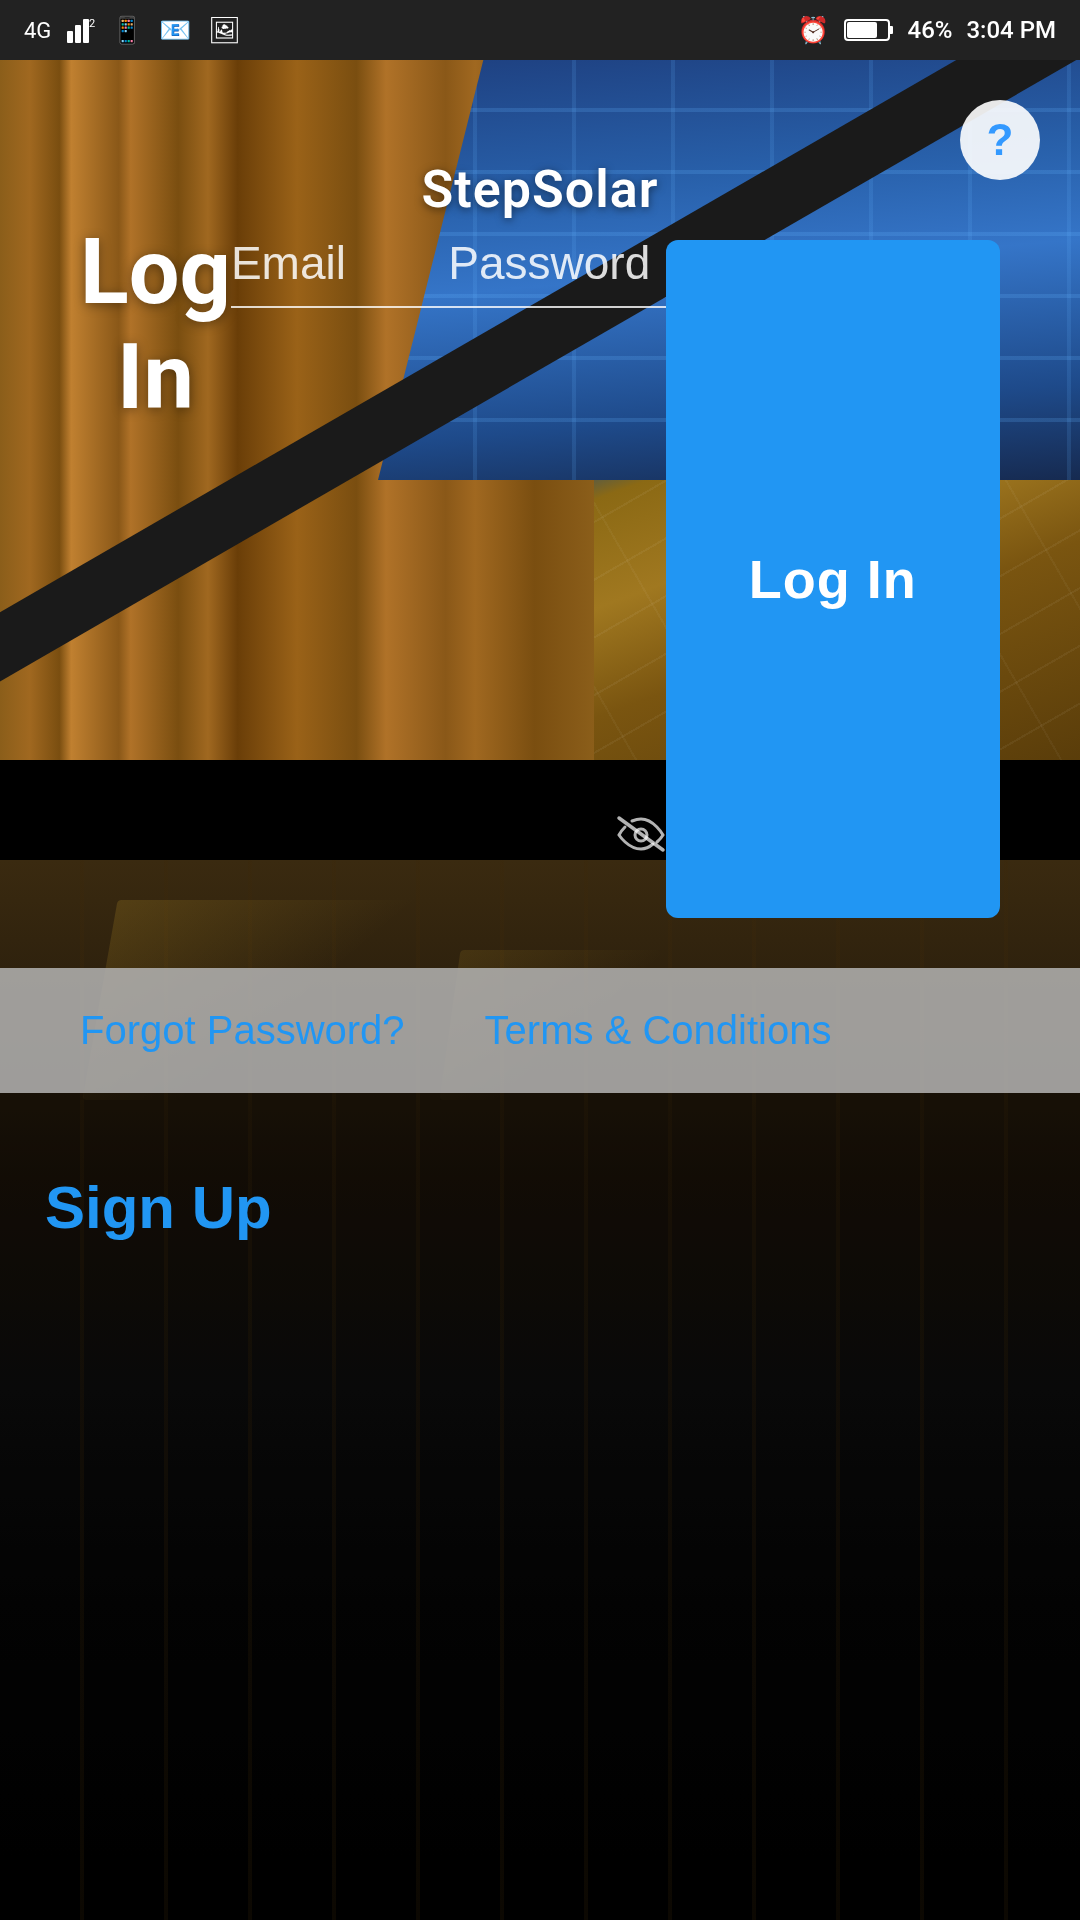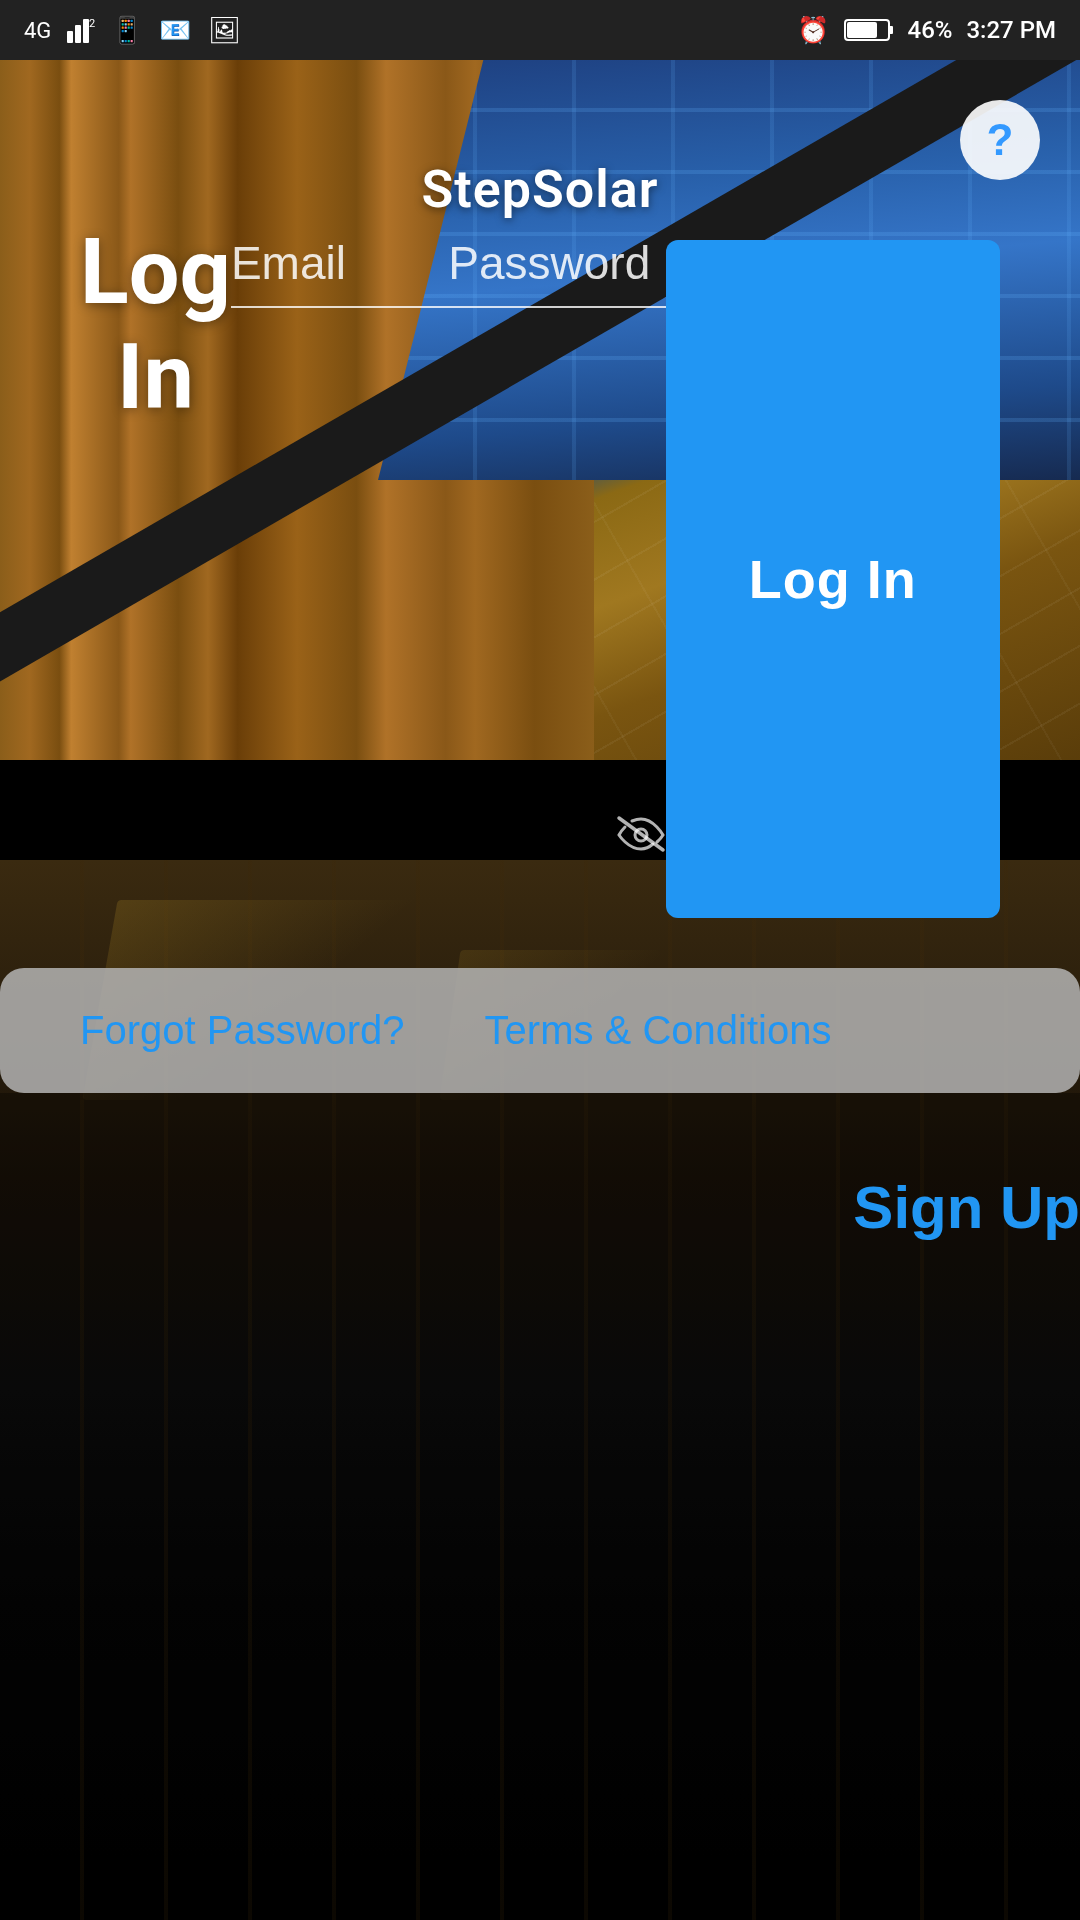--- a/index.html
+++ b/index.html
@@ -270,43 +270,43 @@
 
     
     .bottom-links {
       background: rgba(180,180,180,0.85);
       padding: 40px 80px;
       display: flex;
       align-items: center;
       justify-content: flex-start;
       gap: 80px;
       z-index: 20;
-      border-radius: 24px;
     }
 
     .bottom-link {
       color: #2196F3;
       font-size: 40px;
       font-weight: 500;
       background: none;
       border: none;
       cursor: pointer;
       text-decoration: none;
     }
 
     
     .signup-section {
       flex: 1;
       position: relative;
       display: flex;
       align-items: flex-start;
-      justify-content: flex-end;
+      justify-content: flex-start;
       padding-top: 80px;
       z-index: 10;
       background: rgba(0,0,0,0.3);
+      padding-left: 45px;
     }
 
     .signup-btn {
       background: none;
       border: none;
       color: #2196F3;
       font-size: 60px;
       font-weight: 700;
       cursor: pointer;
     }
@@ -389,21 +389,21 @@
   <div class="status-right">
     <span style="font-size:26px;">⏰</span>
     <span class="battery-icon">
       <svg width="50" height="26" viewBox="0 0 50 26" fill="none">
         <rect x="1" y="3" width="44" height="20" rx="3" stroke="white" stroke-width="2" fill="none"></rect>
         <rect x="3" y="5" width="30" height="16" rx="2" fill="white"></rect>
         <rect x="45" y="9" width="4" height="8" rx="1" fill="white"></rect>
       </svg>
     </span>
     <span>46%</span>
-    <span>3:27 PM</span>
+    <span>3:04 PM</span>
   </div>
 </div>
 
 <div class="bg-solar">
   <div class="wood-area"></div>
   <div class="solar-panel-area"></div>
   <div class="diagonal-bar"></div>
 </div>
 
 <div class="bg-bottom"></div>

